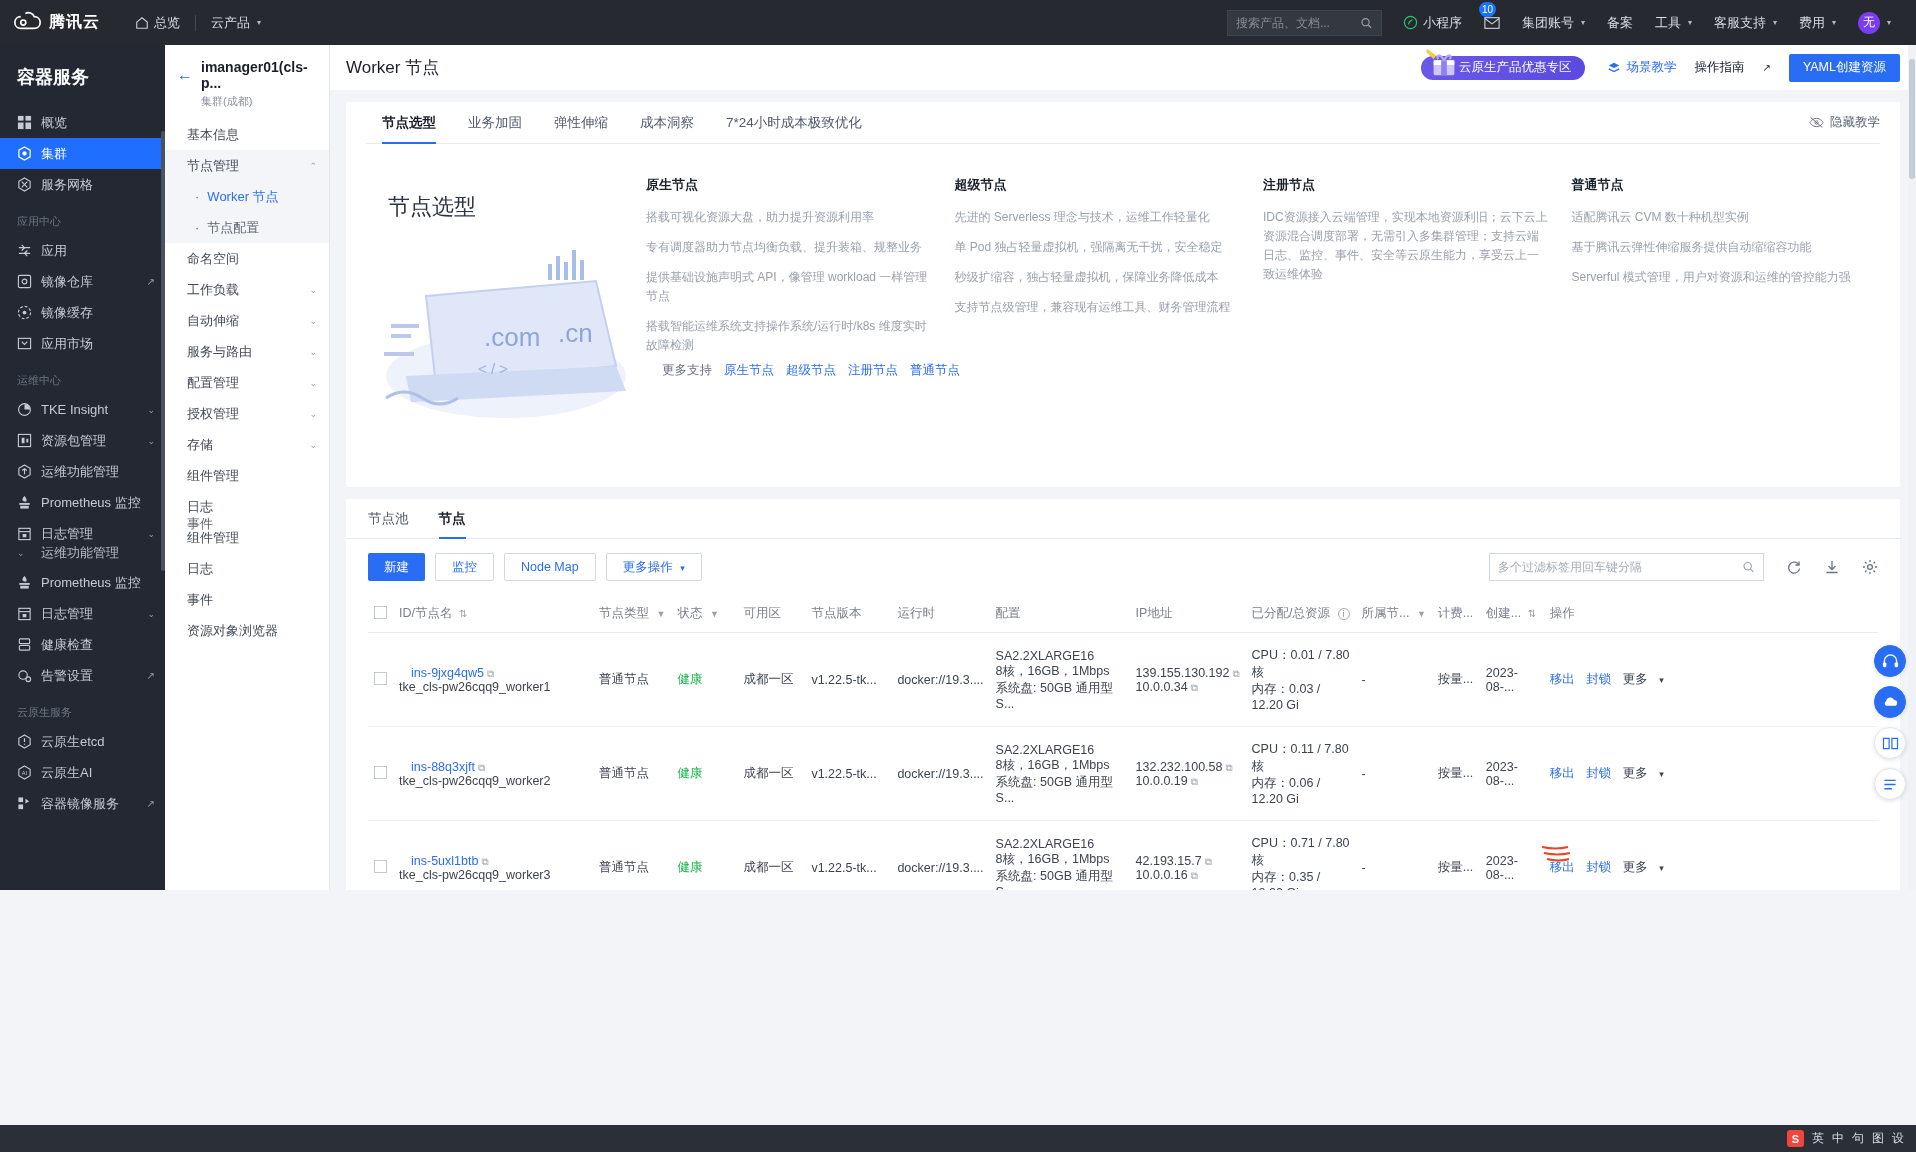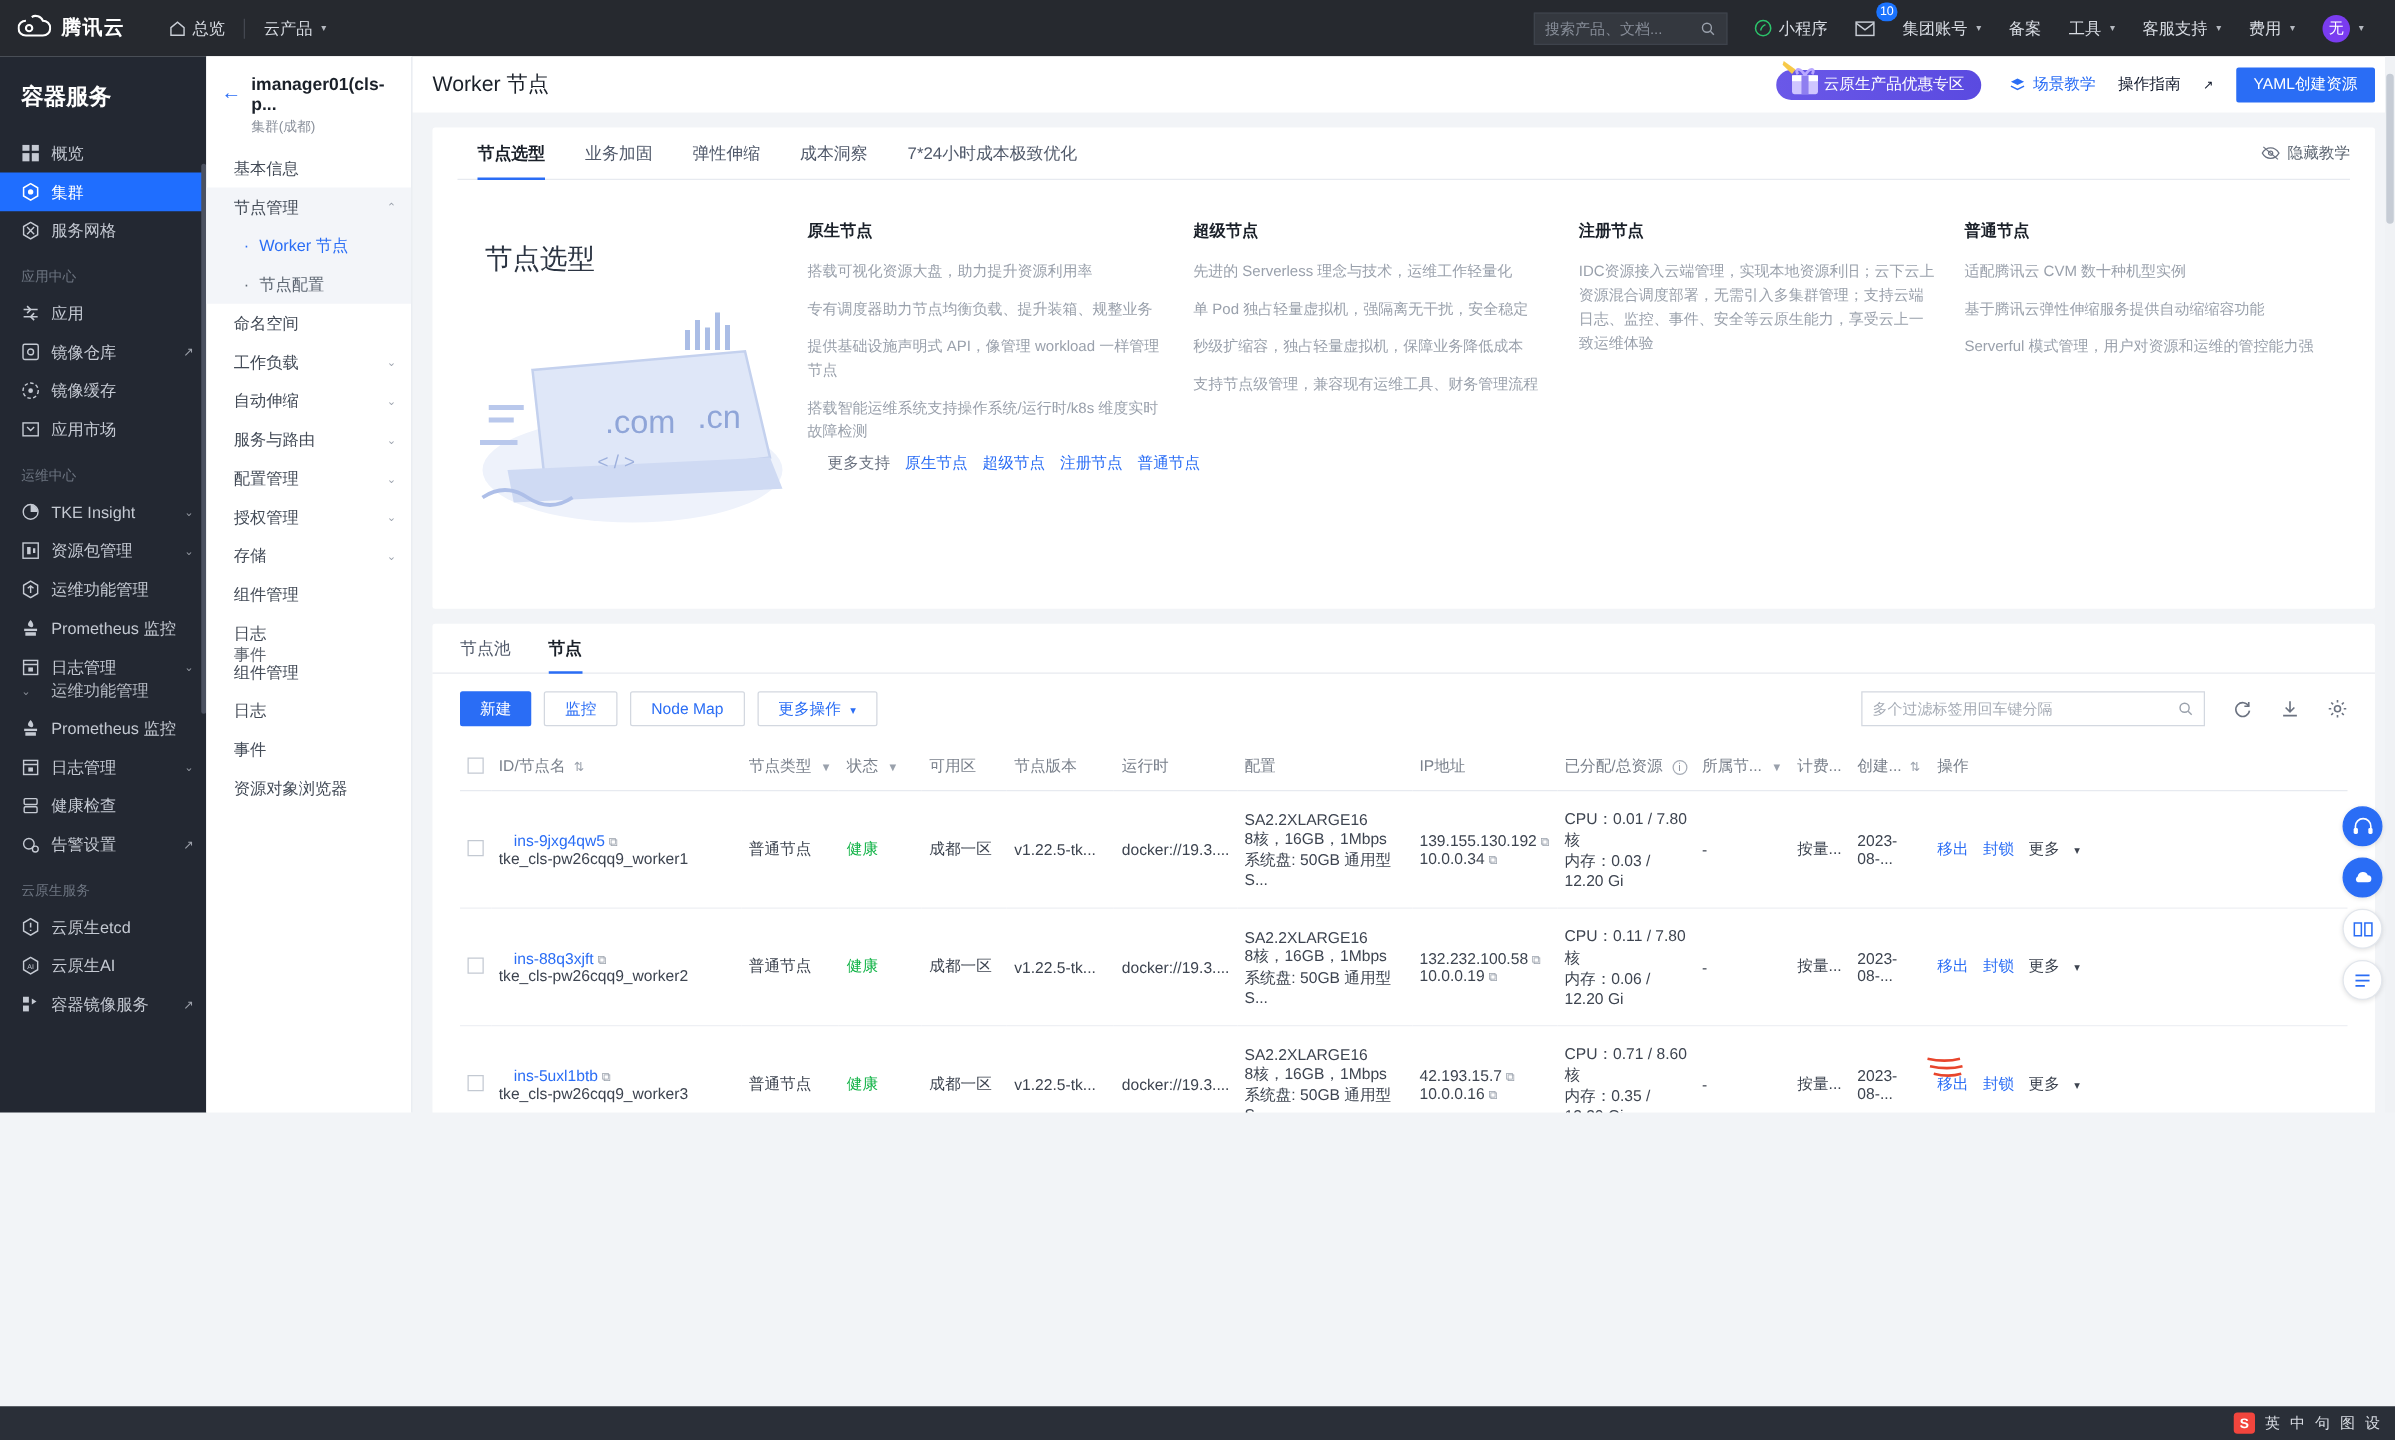--- a/index.html
+++ b/index.html
@@ -29,21 +29,21 @@
     position:relative; width:155px; height:26px; background:#34383f;
     border:1px solid #3e434c; display:flex; align-items:center; padding:0 8px;
     margin-right:10px;
   }
   .search-wrap input {
     background:transparent; border:0; outline:0; color:#c9ced6; font-size:12px;
     width:100%; font-family:inherit;
   }
   .search-wrap input::placeholder { color:#878d98; }
   .badge-dot {
-    position:absolute; top:2px; left:28px; background:#1a73ff; color:#fff;
+    position:absolute; top:2px; left:6px; background:#1a73ff; color:#fff;
     border-radius:10px; font-size:10px; line-height:15px; height:15px;
     min-width:15px; padding:0 3px; text-align:center;
   }
   .avatar-chip {
     width:22px;height:22px;border-radius:50%;background:#7a3cf0;color:#fff;
     display:flex;align-items:center;justify-content:center;font-size:12px;
   }
   
   #shell { display:flex; height:845px; }
   
@@ -888,21 +888,21 @@
                 <td>
                   <div>SA2.2XLARGE16</div>
                   <div>8核，16GB，1Mbps</div>
                   <div>系统盘: 50GB 通用型S...</div>
                 </td>
                 <td>
                   <div><span>42.193.15.7</span><span class="copy">⧉</span></div>
                   <div><span>10.0.0.16</span><span class="copy">⧉</span></div>
                 </td>
                 <td>
-                  <div>CPU：0.71 / 8.60 核</div>
+                  <div>CPU：0.71 / 7.80 核</div>
                   <div>内存：0.35 / 12.20 Gi</div>
                 </td>
                 <td>-</td>
                 <td>按量...</td>
                 <td>2023-08-...</td>
                 <td style="position:relative">
                   <span class="act">移出</span>
                   <span class="act">封锁</span>
                   <span class="act dark">更多</span>
                   <span class="act dark" style="font-size:9px">▾</span>

